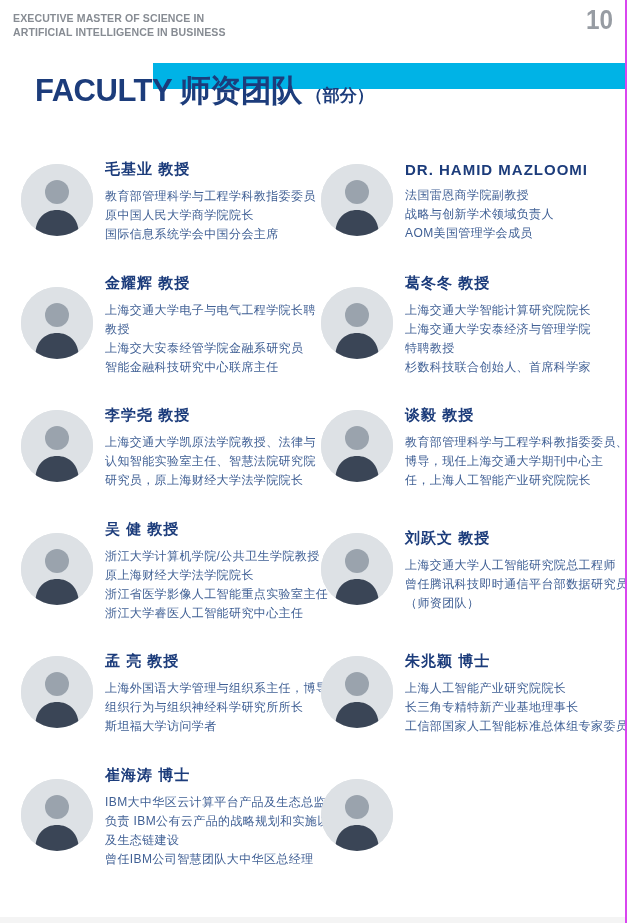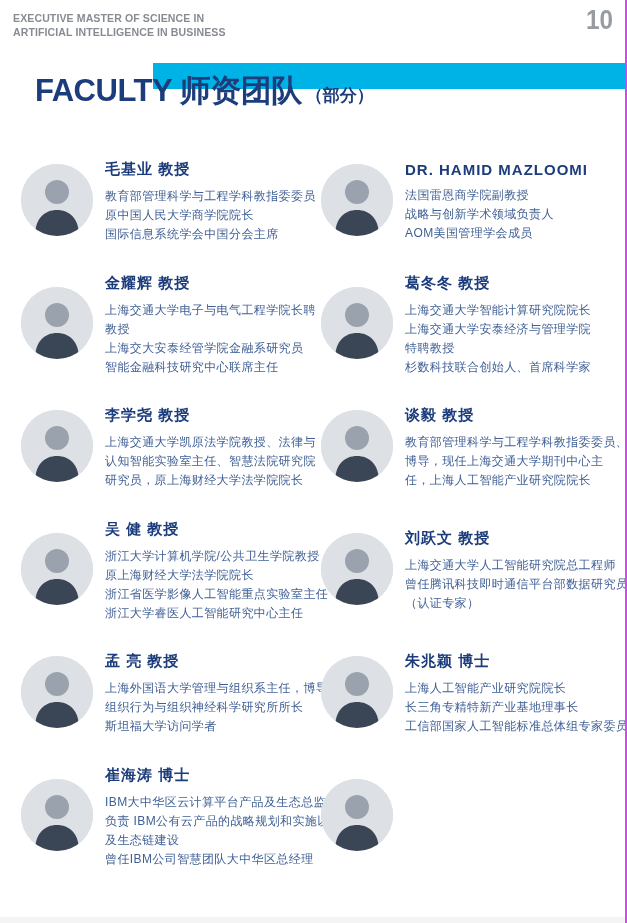--- a/index.html
+++ b/index.html
@@ -275,21 +275,21 @@
         <circle cx="36" cy="28" r="12" fill="#9aa3ad"></circle>
 
         <path d="M14 72 C14 54 24 46 36 46 C48 46 58 54 58 72 Z" fill="#3a4556"></path>
       </svg>
     </div>
     <div class="info">
       <div class="name">刘跃文 教授</div>
       <div class="desc">
             <div class="desc-line">上海交通大学人工智能研究院总工程师</div>
             <div class="desc-line">曾任腾讯科技即时通信平台部数据研究员</div>
-            <div class="desc-line">（认证专家）</div>
+            <div class="desc-line">（师资团队）</div>
           </div>
     </div>
   </div>
 
   <div class="card">
     <div class="avatar">
       <svg viewBox="0 0 72 72" aria-hidden="true">
         <rect x="0" y="0" width="72" height="72" fill="#dde1e5"></rect>
         <circle cx="36" cy="28" r="12" fill="#9aa3ad"></circle>
 

